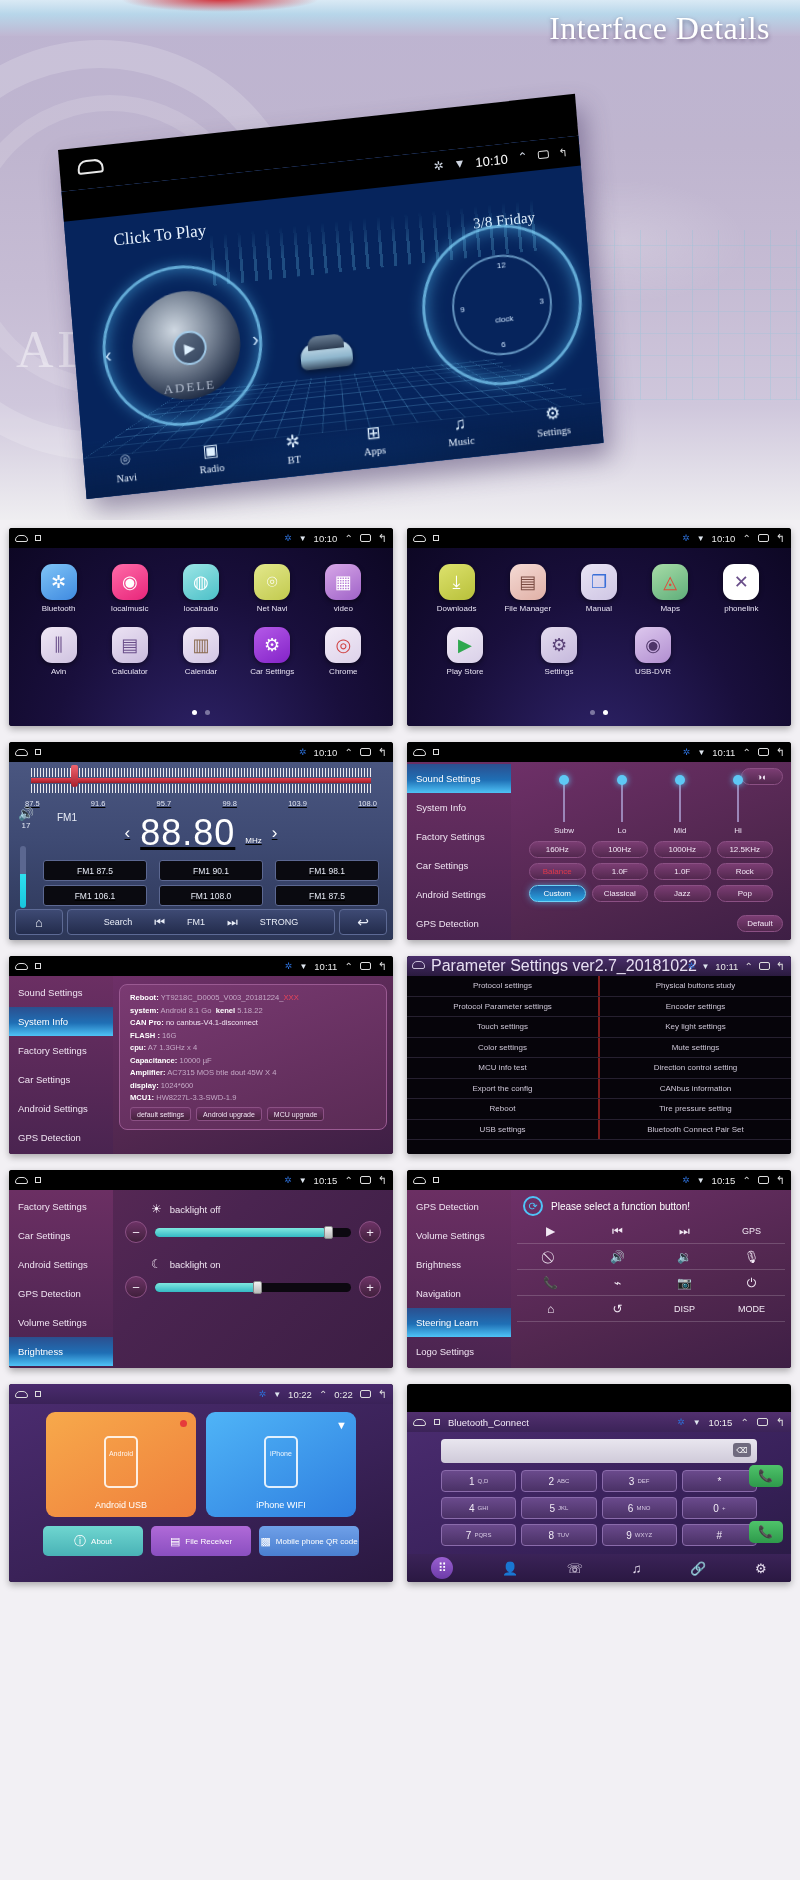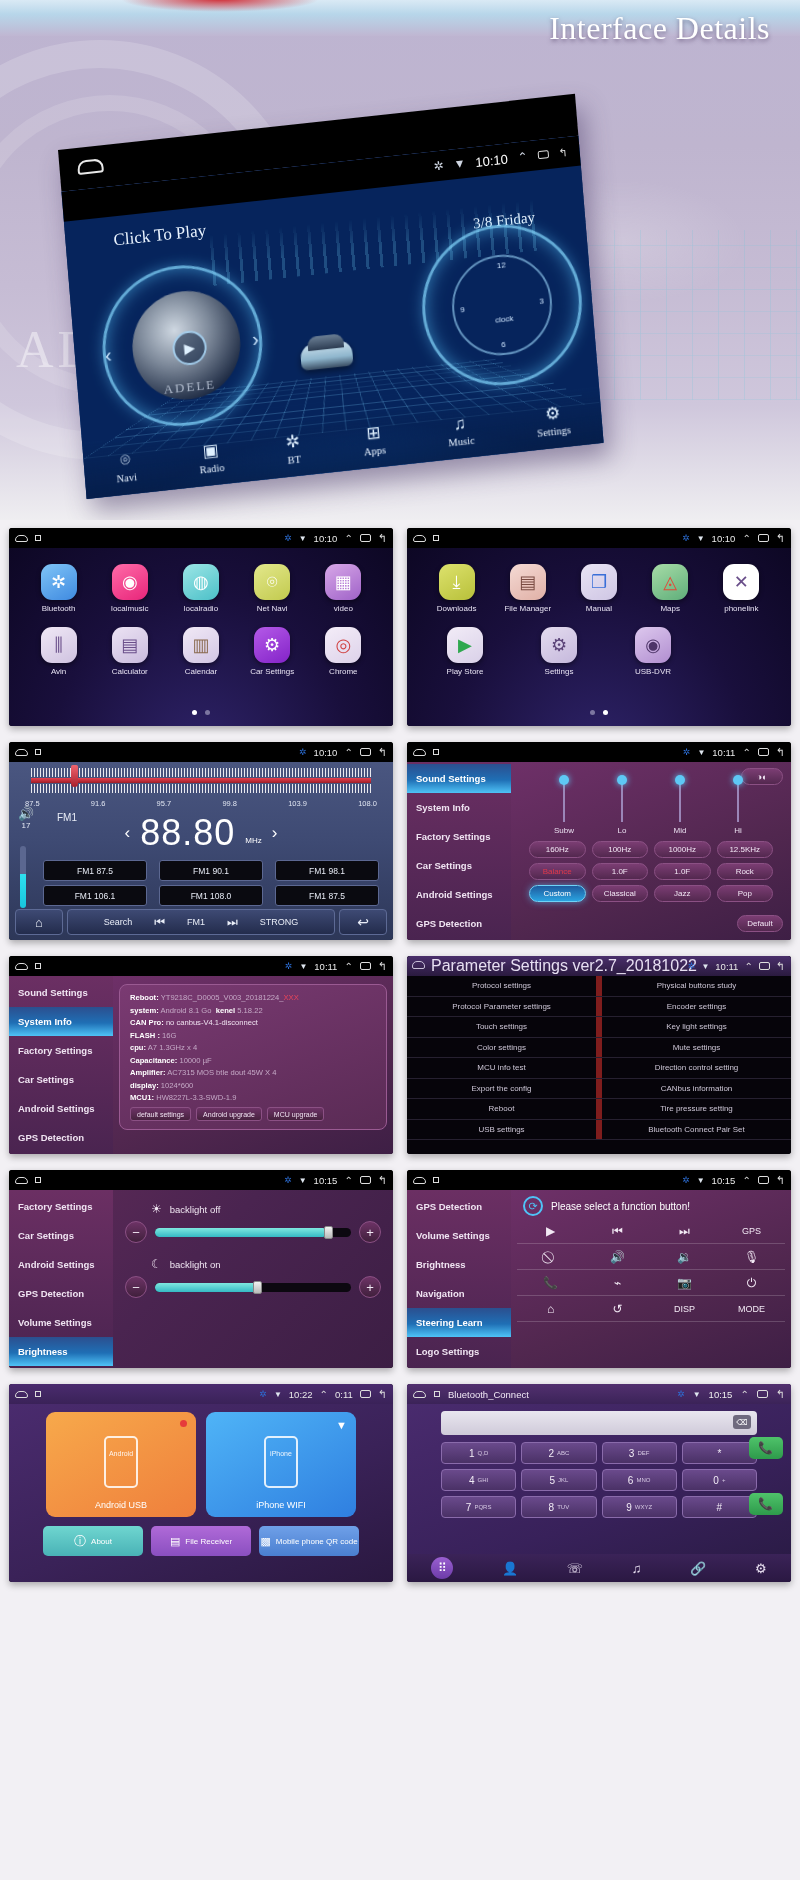--- a/index.html
+++ b/index.html
@@ -114,21 +114,21 @@
   .appic{ width:36px; height:36px; border-radius:11px; margin:0 auto 4px auto;
     display:flex; align-items:center; justify-content:center; font-size:18px; color:#fff;
     box-shadow:0 2px 5px rgba(0,0,0,.45);}
   .applbl{ font-size:8px; color:#e7e2f2;}
   .dots{ position:absolute; bottom:7px; left:0; width:100%; text-align:center;}
   .dots i{ display:inline-block; width:5px; height:5px; border-radius:50%; background:#fff; margin:0 4px;}
   .dots i.off{ background:#7c76a0;}
 
   
   .radio{ position:absolute; inset:20px 0 0 0;
-    background:linear-gradient(180deg,#4a5680 0%,#3e4a73 45%,#2d3758 100%); padding:4px 6px;}
+    background:linear-gradient(180deg,#4a5680 0%,#3e4a73 45%,#2d3758 100%); padding:4px 6px;text-decoration:underline;}
   .dial{ position:relative; height:30px; margin:2px 16px 0 16px;}
   .ticks{ height:9px; background:repeating-linear-gradient(90deg,#e9e9ef 0 1px, transparent 1px 3px);}
   .dialbar{ height:5px; background:linear-gradient(180deg,#e8414f,#9c1d27); margin:1px 0;}
   .marker{ position:absolute; left:40px; top:-3px; width:7px; height:22px;
     background:linear-gradient(180deg,#f0646f,#a8202c); border-radius:2px 2px 4px 4px;}
   .scale{ display:flex; justify-content:space-between; color:#dfe4f0; font-size:7.5px; margin:1px 10px 0 10px;}
   .freqline{ display:flex; align-items:center; justify-content:center; gap:10px; margin-top:4px;
     color:#fff;}
   .freq{ font-size:36px; font-weight:300; letter-spacing:1px;}
   .mhz{ font-size:8px; align-self:flex-end; margin-bottom:9px;}
@@ -145,21 +145,21 @@
   .rb{ background:linear-gradient(180deg,#3e4a74,#232c4c); border:1px solid #5d6a95; border-radius:4px;
     display:flex; align-items:center; justify-content:center; color:#e9edf7; font-size:9px;}
   .rb.home{ width:48px; font-size:13px;}
   .rb.mid{ flex:1; gap:22px;}
   .rb.ret{ width:48px; font-size:14px;}
 
   
   .setw{ position:absolute; inset:20px 0 0 0; display:flex;
     background:linear-gradient(135deg,#5d2a57 0%,#4a2450 45%,#3c1e44 100%);}
   .sleft{ width:104px; background:linear-gradient(180deg,#6b2f63,#4a2450); padding-top:2px;}
-  .sitem{ height:29px; display:flex; align-items:center; padding-left:9px; color:#f0e4f2; font-size:9.5px;font-weight:bold;}
+  .sitem{ height:29px; display:flex; align-items:center; padding-left:9px; color:#f0e4f2; font-size:9.5px;}
   .sitem.act{ background:linear-gradient(180deg,#2b4f8f 0%,#1f6fb5 55%,#4fc3f7 100%); color:#fff;}
   .sright{ flex:1; position:relative; padding:6px 8px;
     background:linear-gradient(160deg,#6e3068 0%,#51274f 60%,#3e1f45 100%);}
   .eqsliders{ display:flex; justify-content:space-around; margin:10px 16px 0 16px;}
   .eqs{ text-align:center; width:46px;}
   .eqs .track{ width:2px; height:44px; background:#9b86b8; margin:0 auto; position:relative;}
   .eqs .knob{ position:absolute; left:-4px; top:-3px; width:10px; height:10px; border-radius:50%;
     background:#5ec8f5; box-shadow:0 0 6px #5ec8f5;}
   .eqs .lb{ font-size:8px; color:#eadff0; margin-top:4px;}
   .pills{ margin:6px 10px 0 10px;}
@@ -191,21 +191,21 @@
   
   .ptable{ position:absolute; inset:0; background:#06040a;}
   .ptitle{ height:20px; background:linear-gradient(180deg,#4a2f6b,#2a1a3f); color:#e7dff2; font-size:16px;
     display:flex; align-items:center; padding-left:24px; position:relative;}
   .ptitle .hmic{ position:absolute; left:5px; top:5px; width:13px; height:8px;
     border:1.3px solid #c9c0d8; border-radius:5px 5px 2px 2px;}
   .ptable .tsb{ position:absolute; right:0; top:0; height:20px; display:flex; align-items:center;
     gap:6px; padding-right:6px; color:#e9e9e9; font-size:9.5px; z-index:6;}
   .trow{ display:flex; height:20.5px; border-bottom:1px solid #262030;}
   .tcell{ flex:1; display:flex; align-items:center; justify-content:center;
-    color:#cdc6d6; font-size:8px; border-right:6px solid #7f1d1d;}
+    color:#cdc6d6; font-size:8px; border-right:2px solid #7f1d1d;}
   .tcell:last-child{ border-right:none;}
 
   
   .brwrap{ flex:1; padding:12px 12px 0 12px; position:relative;}
   .brrow{ margin-bottom:14px;}
   .brhead{ display:flex; align-items:center; gap:8px; color:#f0e6f2; font-size:9.5px; margin-bottom:5px;
     padding-left:26px;}
   .brctl{ display:flex; align-items:center; gap:8px;}
   .circbtn{ width:22px; height:22px; border-radius:50%; color:#f2e9f4; font-size:13px;
     display:flex; align-items:center; justify-content:center;
@@ -242,21 +242,21 @@
   .cdot{ position:absolute; right:9px; top:8px; width:7px; height:7px; border-radius:50%; background:#e63b3b;}
   .wifi{ position:absolute; right:9px; top:7px; color:#fff; font-size:11px;}
   .plbtns{ display:flex; gap:8px; justify-content:center; margin-top:9px;}
   .plb{ width:100px; height:30px; border-radius:5px; color:#fff; font-size:8px;
     display:flex; align-items:center; justify-content:center; gap:5px;}
   .plb.t{ background:linear-gradient(180deg,#6fd6d0,#49b2b6);}
   .plb.p{ background:linear-gradient(180deg,#b06ad8,#8a4fc0);}
   .plb.c{ background:linear-gradient(180deg,#6fa0e8,#4a7fd0);}
 
   
-  .btw{ position:absolute; inset:0; background:linear-gradient(160deg,#4b2c70 0%,#38215a 60%,#281a42 100%);}
+  .btw{ position:absolute; inset:0; background:linear-gradient(160deg,#4b2c70 0%,#38215a 60%,#281a42 100%);margin-top:28px;}
   .bttop{ height:20px; display:flex; align-items:center; gap:8px; padding:0 6px; color:#eee; font-size:9.5px;
     background:linear-gradient(180deg,#52306f,#3b2358);}
   .bttop .ttl{ font-size:9.5px; color:#f0e8f5;}
   .btdisp{ margin:7px 34px 0 34px; height:24px; border-radius:4px;
     background:linear-gradient(180deg,#e9e6ef,#cfcad9); position:relative;}
   .btdel{ position:absolute; right:6px; top:4px; width:18px; height:14px; border-radius:3px;
     background:#6f6a7e; color:#fff; font-size:8px; display:flex; align-items:center; justify-content:center;}
   .keys{ margin:7px 34px 0 34px; display:grid; grid-template-columns:repeat(4,1fr); gap:5px;}
   .key{ height:22px; border-radius:4px; display:flex; align-items:center; justify-content:center;
     gap:3px; color:#f2ecf6; font-size:10px;
@@ -820,21 +820,21 @@
         <span class="left">
             <span class="hm"></span>
             <span class="sq"></span>
           </span>
         <span class="spacer"></span>
         <span class="right">
             <span class="bl">✲</span>
             <span class="wf">▼</span>
         <span>10:22</span>
         <span class="chev">⌃</span>
-        <span>0:11</span>
+        <span>0:22</span>
         <span class="rect"></span>
             <span class="back">↰</span>
           </span>
       </div>
       <div class="plw">
         <div class="cards">
           <div class="card orange">
             <span class="cdot"></span>
             <span class="phicon">
                 <span class="pt">Android</span>

